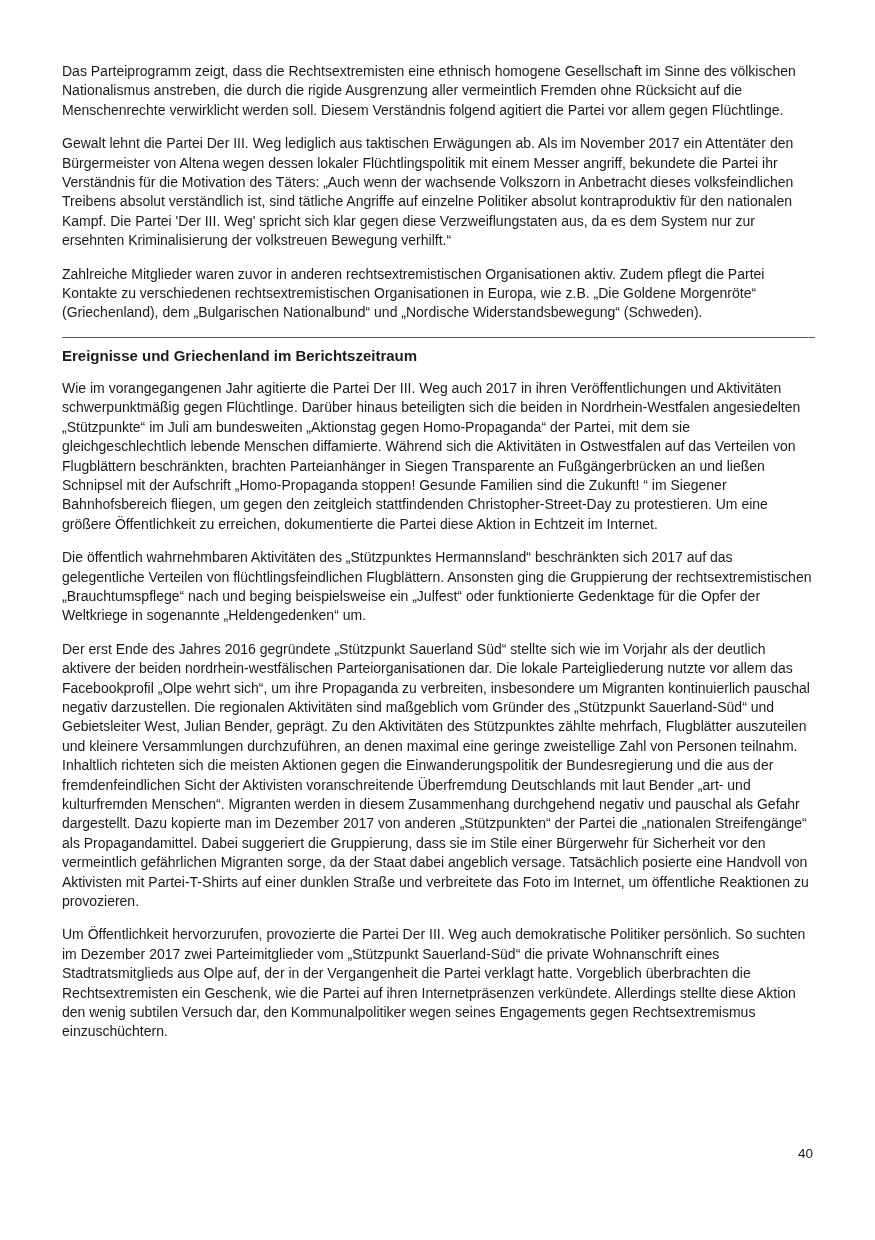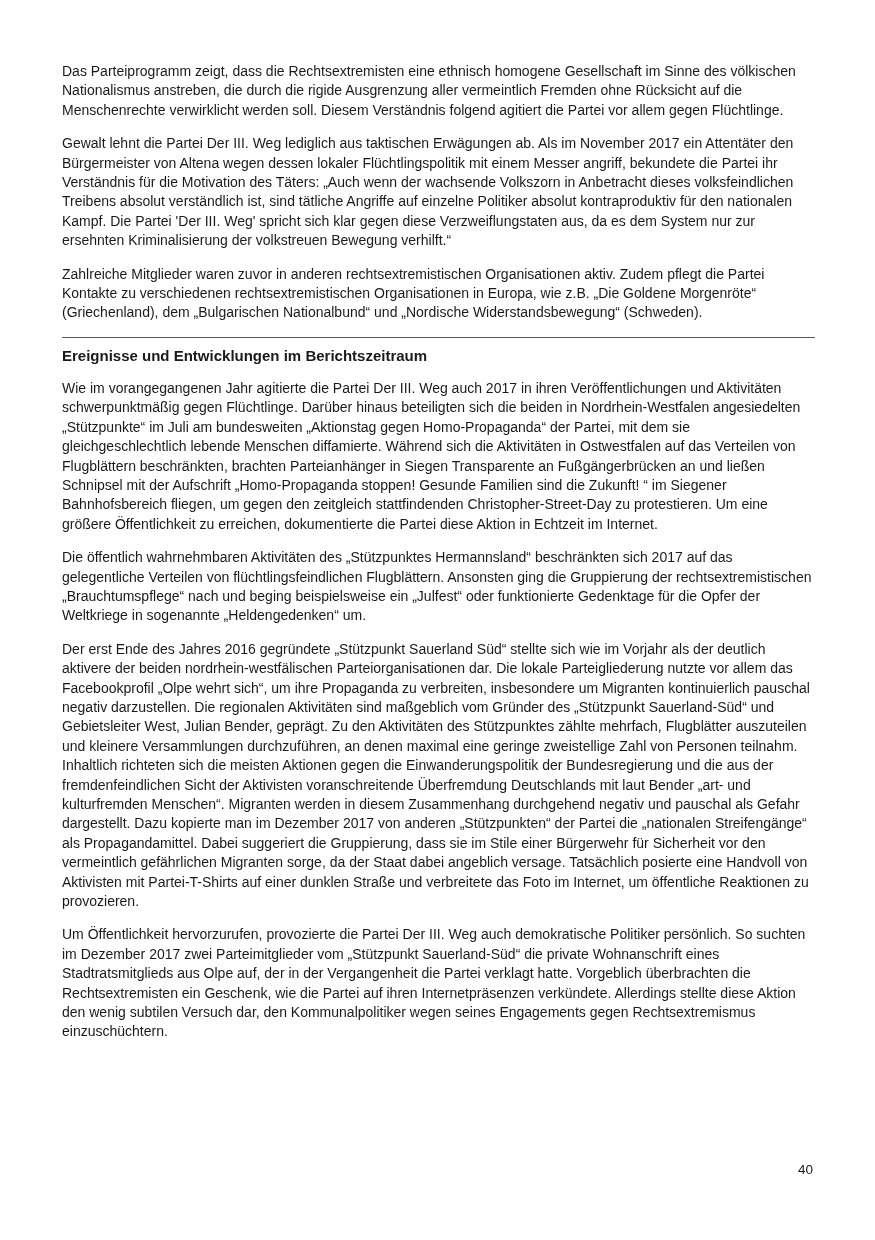--- a/index.html
+++ b/index.html
@@ -34,40 +34,40 @@
   }
   .section-heading {
     font-size: 15px;
     font-weight: bold;
     line-height: 20px;
     margin: 8px 0 13px 0;
   }
   .page-footer {
     position: absolute;
     right: 62px;
-    bottom: 62px;
+    bottom: 78px;
     font-size: 13.5px;
     line-height: 16px;
   }
 </style>
 </head>
 <body>
 
 <div class="page">
 
   <section>
     <p class="para"><span>Das Parteiprogramm zeigt, dass die Rechtsextremisten eine ethnisch homogene Gesellschaft im Sinne des völkischen Nationalismus anstreben, die durch die rigide Ausgrenzung aller vermeintlich Fremden ohne Rücksicht auf die Menschenrechte verwirklicht werden soll. Diesem Verständnis folgend agitiert die Partei vor allem gegen Flüchtlinge.</span></p>
     <p class="para"><span>Gewalt lehnt die Partei </span><span class="bold">Der III. Weg</span><span> lediglich aus taktischen Erwägungen ab. Als im November 2017 ein Attentäter den Bürgermeister von Altena wegen dessen lokaler Flüchtlingspolitik mit einem Messer angriff, bekundete die Partei ihr Verständnis für die Motivation des Täters: „Auch wenn der wachsende Volkszorn in Anbetracht dieses volksfeindlichen Treibens absolut verständlich ist, sind tätliche Angriffe auf einzelne Politiker absolut kontraproduktiv für den nationalen Kampf. Die Partei '</span><span class="bold">Der III. Weg</span><span>' spricht sich klar gegen diese Verzweiflungstaten aus, da es dem System nur zur ersehnten Kriminalisierung der volkstreuen Bewegung verhilft.“</span></p>
     <p class="para"><span>Zahlreiche Mitglieder waren zuvor in anderen rechtsextremistischen Organisationen aktiv. Zudem pflegt die Partei Kontakte zu verschiedenen rechtsextremistischen Organisationen in Europa, wie z.B. „Die Goldene Morgenröte“ (Griechenland), dem „Bulgarischen Nationalbund“ und „Nordische Widerstandsbewegung“ (Schweden).</span></p>
   </section>
 
   <div class="section-divider"></div>
 
   <section>
-    <h2 class="section-heading">Ereignisse und Entwicklungen im Berichtszeitraum</h2>
+    <h2 class="section-heading">Ereignisse und Griechenland im Berichtszeitraum</h2>
     <p class="para"><span>Wie im vorangegangenen Jahr agitierte die Partei </span><span class="bold">Der III. Weg</span><span> auch 2017 in ihren Veröffentlichungen und Aktivitäten schwerpunktmäßig gegen Flüchtlinge. Darüber hinaus beteiligten sich die beiden in Nordrhein-Westfalen angesiedelten „Stützpunkte“ im Juli am bundesweiten „Aktionstag gegen Homo-Propaganda“ der Partei, mit dem sie gleichgeschlechtlich lebende Menschen diffamierte. Während sich die Aktivitäten in Ostwestfalen auf das Verteilen von Flugblättern beschränkten, brachten Parteianhänger in Siegen Transparente an Fußgängerbrücken an und ließen Schnipsel mit der Aufschrift „Homo-Propaganda stoppen! Gesunde Familien sind die Zukunft! “ im Siegener Bahnhofsbereich fliegen, um gegen den zeitgleich stattfindenden Christopher-Street-Day zu protestieren. Um eine größere Öffentlichkeit zu erreichen, dokumentierte die Partei diese Aktion in Echtzeit im Internet.</span></p>
     <p class="para"><span>Die öffentlich wahrnehmbaren Aktivitäten des „Stützpunktes Hermannsland“ beschränkten sich 2017 auf das gelegentliche Verteilen von flüchtlingsfeindlichen Flugblättern. Ansonsten ging die Gruppierung der rechtsextremistischen „Brauchtumspflege“ nach und beging beispielsweise ein „Julfest“ oder funktionierte Gedenktage für die Opfer der Weltkriege in sogenannte „Heldengedenken“ um.</span></p>
     <p class="para"><span>Der erst Ende des Jahres 2016 gegründete „Stützpunkt Sauerland Süd“ stellte sich wie im Vorjahr als der deutlich aktivere der beiden nordrhein-westfälischen Parteiorganisationen dar. Die lokale Parteigliederung nutzte vor allem das Facebookprofil „Olpe wehrt sich“, um ihre Propaganda zu verbreiten, insbesondere um Migranten kontinuierlich pauschal negativ darzustellen. Die regionalen Aktivitäten sind maßgeblich vom Gründer des „Stützpunkt Sauerland-Süd“ und Gebietsleiter West, Julian Bender, geprägt. Zu den Aktivitäten des Stützpunktes zählte mehrfach, Flugblätter auszuteilen und kleinere Versammlungen durchzuführen, an denen maximal eine geringe zweistellige Zahl von Personen teilnahm. Inhaltlich richteten sich die meisten Aktionen gegen die Einwanderungspolitik der Bundesregierung und die aus der fremdenfeindlichen Sicht der Aktivisten voranschreitende Überfremdung Deutschlands mit laut Bender „art- und kulturfremden Menschen“. Migranten werden in diesem Zusammenhang durchgehend negativ und pauschal als Gefahr dargestellt. Dazu kopierte man im Dezember 2017 von anderen „Stützpunkten“ der Partei die „nationalen Streifengänge“ als Propagandamittel. Dabei suggeriert die Gruppierung, dass sie im Stile einer Bürgerwehr für Sicherheit vor den vermeintlich gefährlichen Migranten sorge, da der Staat dabei angeblich versage. Tatsächlich posierte eine Handvoll von Aktivisten mit Partei-T-Shirts auf einer dunklen Straße und verbreitete das Foto im Internet, um öffentliche Reaktionen zu provozieren.</span></p>
     <p class="para"><span>Um Öffentlichkeit hervorzurufen, provozierte die Partei </span><span class="bold">Der III. Weg</span><span> auch demokratische Politiker persönlich. So suchten im Dezember 2017 zwei Parteimitglieder vom „Stützpunkt Sauerland-Süd“ die private Wohnanschrift eines Stadtratsmitglieds aus Olpe auf, der in der Vergangenheit die Partei verklagt hatte. Vorgeblich überbrachten die Rechtsextremisten ein Geschenk, wie die Partei auf ihren Internetpräsenzen verkündete. Allerdings stellte diese Aktion den wenig subtilen Versuch dar, den Kommunalpolitiker wegen seines Engagements gegen Rechtsextremismus einzuschüchtern.</span></p>
   </section>
 
   <div class="page-footer">
     <span>40</span>
   </div>
 

